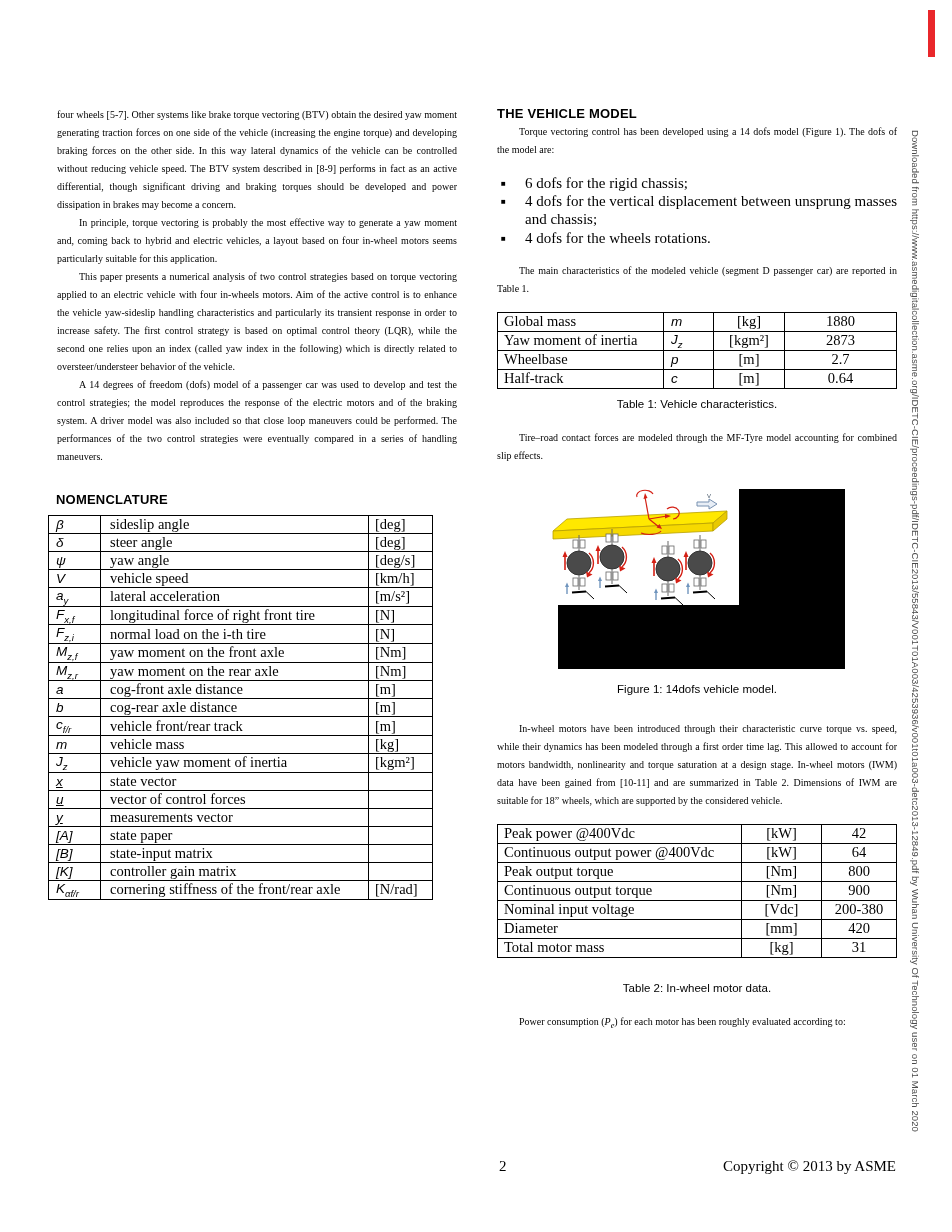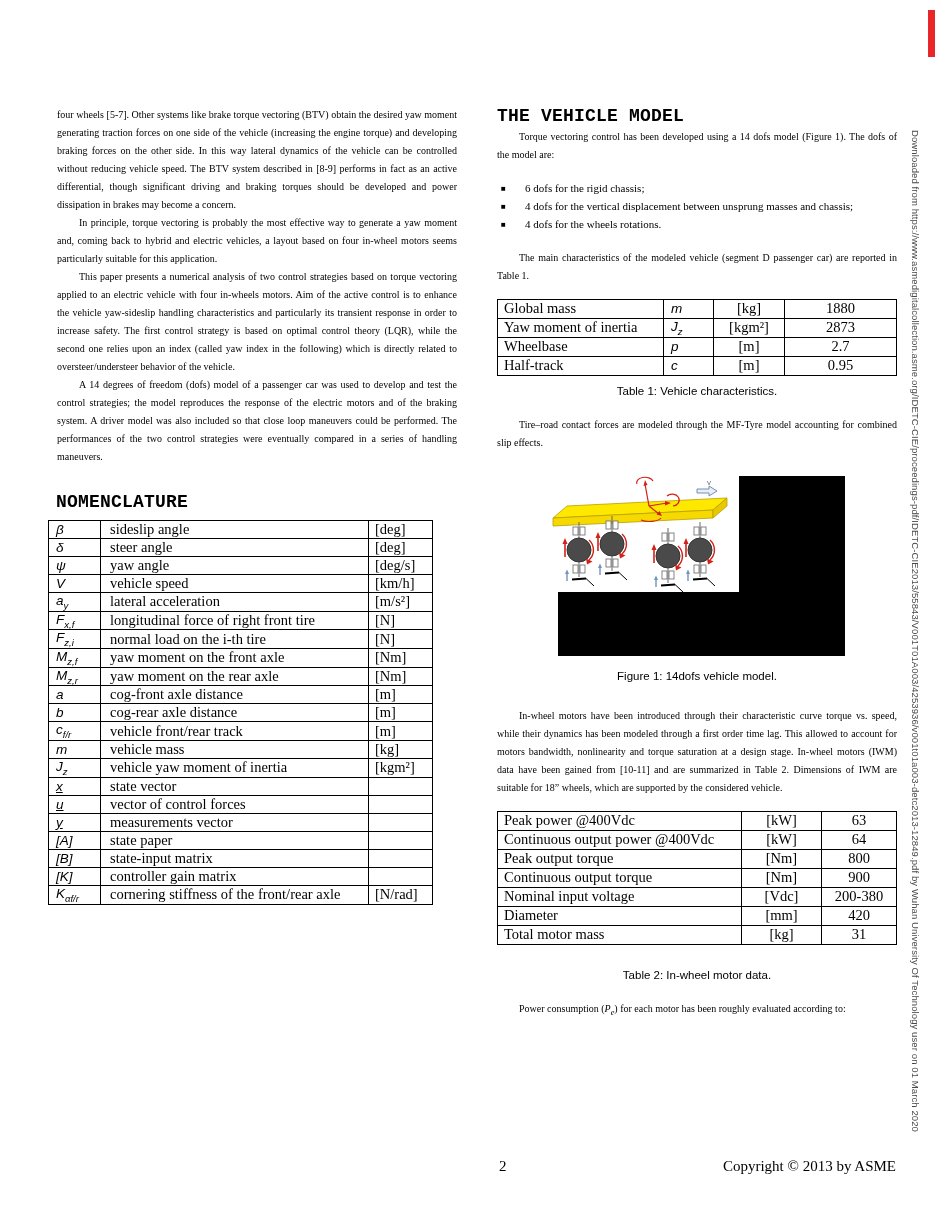--- a/index.html
+++ b/index.html
@@ -5,21 +5,21 @@
   html,body{margin:0;padding:0;}
   body{
     width:952px;height:1232px;position:relative;background:#ffffff;
     font-family:"Liberation Serif",serif;color:#000;overflow:hidden;
   }
   .col{position:absolute;top:106px;width:400px;}
   #col-left{left:57px;}
   #col-right{left:497px;}
   p{margin:0;font-size:10px;line-height:18px;text-align:justify;text-indent:22px;}
   p.noindent{text-indent:0;}
-  h2{font-family:Liberation Mono, monospace;font-size:18px;font-weight:bold;margin:0;letter-spacing:.2px;}
+  h2{font-family:Liberation Sans, sans-serif;font-size:13px;font-weight:bold;margin:0;letter-spacing:.2px;}
   #vehicle-model-heading{margin:0 0 2px 0;}
   #nomenclature-heading{margin:26px 0 8px -1px;}
 
   table{border-collapse:collapse;table-layout:fixed;}
   td{border:1px solid #000;font-size:14.5px;padding:0 4px;overflow:hidden;white-space:nowrap;}
 
   #nomenclature-table{width:384px;margin-left:-9px;}
   #nomenclature-table td{height:16.9px;}
   #nomenclature-table td.sym{font-family:"Liberation Sans",sans-serif;font-style:italic;font-size:13.5px;padding-left:7px;}
   #nomenclature-table td.desc{padding-left:9px;}
@@ -30,21 +30,21 @@
   .datatable td{height:18px;}
   .datatable td.sym{font-family:"Liberation Sans",sans-serif;font-style:italic;font-size:13.5px;padding-left:7px;}
   .datatable td.ctr{text-align:center;}
   .datatable td.lbl{padding-left:6px;}
   .datatable sub{font-size:9.5px;}
 
   .caption{font-family:"Liberation Sans",sans-serif;font-weight:normal;font-size:11.5px;
     text-align:center;margin-top:9px;text-indent:0;line-height:13px;}
 
   ul#dof-bullets{list-style:none;margin:15px 0 0 0;padding:0;}
-  ul#dof-bullets li{position:relative;padding-left:28px;font-size:11px;line-height:18.2px;text-align:justify;}
+  ul#dof-bullets li{position:relative;padding-left:28px;font-size:15px;line-height:18.2px;text-align:justify;}
   ul#dof-bullets li::before{content:"\25A0";position:absolute;left:4px;top:1px;font-size:8px;}
 
   #figure1{position:relative;width:296px;height:180px;margin:24px 0 0 52px;}
   #figure1 .blackbg{position:absolute;left:9px;top:0;width:287px;height:180px;background:#000;}
   #figure1 .panel{position:absolute;left:0;top:0;width:190px;height:116px;background:#fff;}
   #figure1-caption{margin-top:14px;}
   #table2-caption{margin-top:24px;}
   #para-power{margin-top:18px;}
   #para-table1{margin-top:15px;}
   #para-tire{margin-top:18px;}
@@ -222,21 +222,21 @@
         <tr>
           <td class="lbl">Wheelbase</td>
           <td class="sym"><i>p</i></td>
           <td class="ctr">[m]</td>
           <td class="ctr">2.7</td>
         </tr>
         <tr>
           <td class="lbl">Half-track</td>
           <td class="sym"><i>c</i></td>
           <td class="ctr">[m]</td>
-          <td class="ctr">0.95</td>
+          <td class="ctr">0.64</td>
         </tr>
       </tbody>
   </table>
   <p class="caption" id="table1-caption">Table 1: Vehicle characteristics.</p>
 
   <p id="para-tire">Tire–road contact forces are modeled through the MF-Tyre model accounting for combined slip effects.</p>
 
   <div id="figure1">
     <div class="blackbg"></div>
     <div class="panel">
@@ -298,21 +298,21 @@
   <table class="datatable" id="table2">
     <colgroup>
         <col style="width:244px">
         <col style="width:80px">
         <col style="width:75px">
       </colgroup>
     <tbody id="t2-body">
         <tr>
           <td class="lbl">Peak power @400Vdc</td>
           <td class="ctr">[kW]</td>
-          <td class="ctr">63</td>
+          <td class="ctr">42</td>
         </tr>
         <tr>
           <td class="lbl">Continuous output power @400Vdc</td>
           <td class="ctr">[kW]</td>
           <td class="ctr">64</td>
         </tr>
         <tr>
           <td class="lbl">Peak output torque</td>
           <td class="ctr">[Nm]</td>
           <td class="ctr">800</td>

